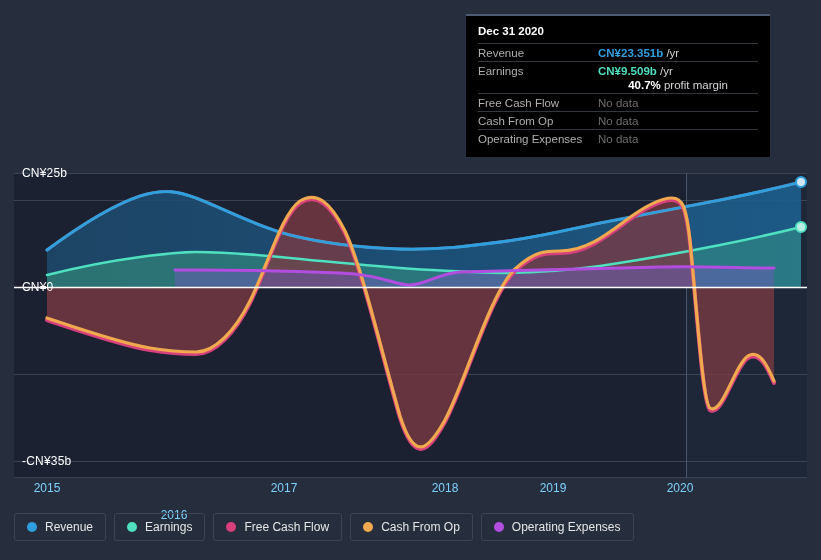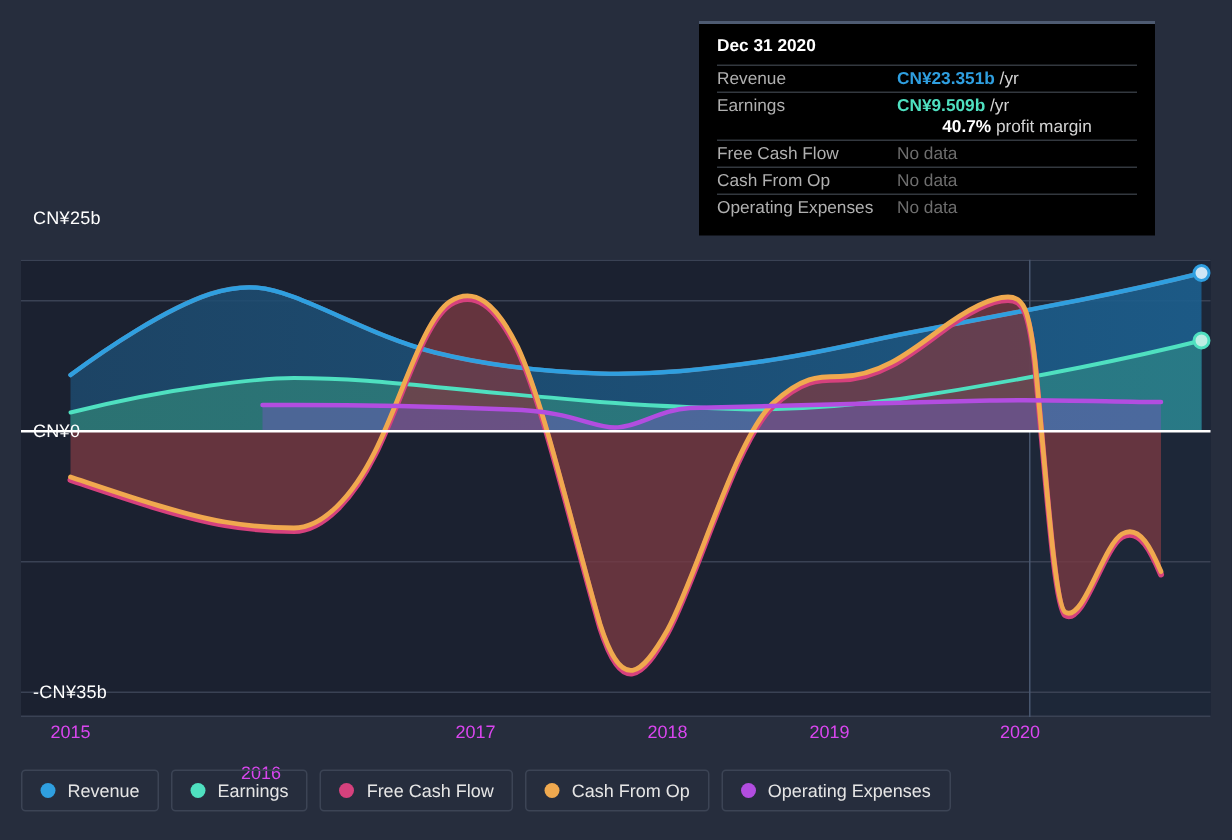--- a/index.html
+++ b/index.html
@@ -25,34 +25,34 @@
   #plot-svg { display: block; }
 
   
   .y-label {
     position: absolute;
     color: #ffffff;
     font-size: 12px;
     letter-spacing: .2px;
     white-space: nowrap;
   }
-  #y-top  { left: 22px; top: 138px; }
+  #y-top  { left: 22px; top: 166px; }
   #y-zero { left: 22px; top: 280px; }
   #y-bot  { left: 22px; top: 454px; }
 
   #x-axis {
     position: absolute;
     left: 0; top: 478px;
     width: 821px; height: 28px;
   }
   .x-label {
     position: absolute;
     top: 3px;
     transform: translateX(-50%);
-    color: #d946ef;
+    color: #7dd3fc;
     font-size: 12px;
     white-space: nowrap;
   }
 
   
   #tooltip {
     position: absolute;
     left: 466px; top: 14px;
     width: 304px;
     background: #000000;
@@ -224,21 +224,21 @@
     </svg>
   </div>
 
   <div class="y-label" id="y-top">CN¥25b</div>
   <div class="y-label" id="y-zero">CN¥0</div>
   <div class="y-label" id="y-bot">-CN¥35b</div>
 
   <div id="x-axis">
       <div class="x-label" style="left: 47px;">2015</div>
       <div class="x-label" style="left: 174px; margin-top: 27px;">2016</div>
-      <div class="x-label" style="left: 317px;">2017</div>
+      <div class="x-label" style="left: 284px;">2017</div>
       <div class="x-label" style="left: 445px;">2018</div>
       <div class="x-label" style="left: 553px;">2019</div>
       <div class="x-label" style="left: 680px; text-align: center;">2020</div>
     </div>
 
   <div id="tooltip">
     <div id="tt-title">Dec 31 2020</div>
     <div id="tt-rows">
         <div class="tt-row">
           <div class="tt-key">Revenue</div>

